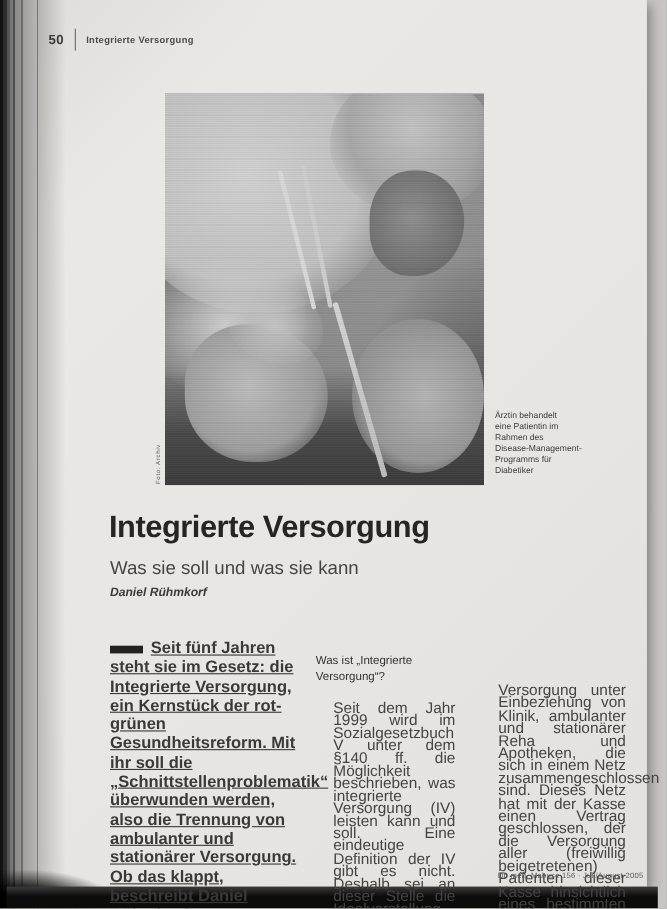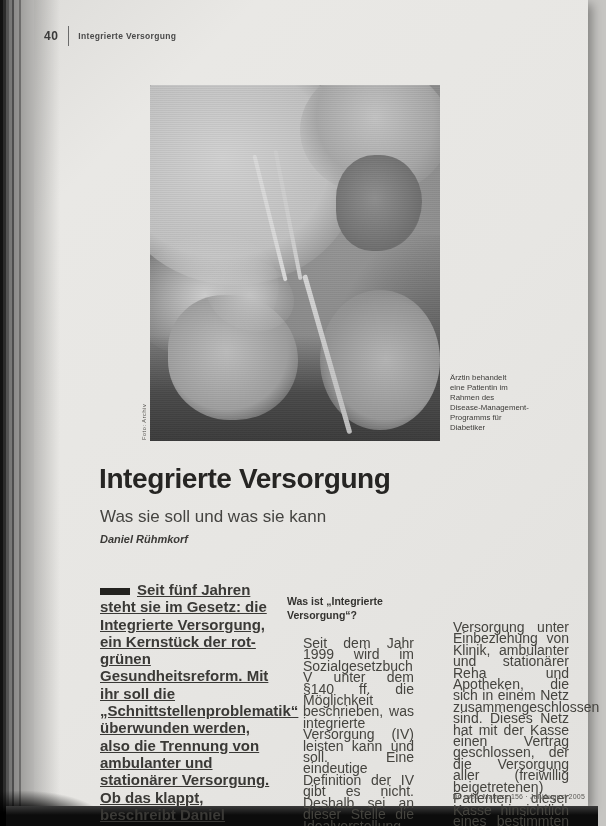--- a/index.html
+++ b/index.html
@@ -74,21 +74,21 @@
          color:#262523;letter-spacing:-.4px;}
   .subtitle{position:absolute;left:100px;top:507px;font-size:17px;color:#454441;}
   .author{position:absolute;left:100px;top:533px;font-size:11px;font-weight:bold;
          font-style:italic;color:#3b3a37;}
 
   
   .col1{position:absolute;left:100px;top:581px;width:180px;
         font-size:15px;line-height:17.3px;font-weight:600;color:#3a3936;text-decoration:underline;}
   .introbar{display:inline-block;width:30px;height:7px;background:#23221f;margin-right:7px;}
   .col2{position:absolute;left:287px;top:595px;width:143px;}
-  .colhead{font-size:10.5px;font-weight:bold;color:#33322f;line-height:13.5px;margin:0 0 4px 0;}
+  .colhead{font-size:10.5px;font-weight:normal;color:#33322f;line-height:13.5px;margin:0 0 4px 0;}
   .bodytext{font-family:Liberation Sans, sans-serif;font-size:14px;line-height:11.4px;
         color:#45443f;text-align:justify;margin:16px;}
   .bodytext.indent{text-indent:10px;}
   .col3{position:absolute;left:437px;top:606px;width:148px;}
 
   
   .footer{position:absolute;left:350px;top:793px;width:235px;text-align:right;
         font-size:7px;color:#5a5955;letter-spacing:.2px;}
 </style>
 </head>
@@ -96,21 +96,21 @@
 
 <div id="canvas">
 
   <div class="sheet"></div>
   <div class="spine"></div>
   <div class="spine-fade"></div>
   <div class="corner-blob"></div>
   <div class="bottom-bar"></div>
 
   <div class="runhead">
-    <span class="pagenum">40</span>
+    <span class="pagenum">50</span>
     <span class="runrule"></span>
     <span class="runtitle">Integrierte Versorgung</span>
   </div>
 
   <div class="photo">
     <div class="ph-shadow-right"></div>
     <div class="ph-body"></div>
     <div class="ph-hair"></div>
     <div class="ph-face"></div>
     <div class="ph-armlight"></div>

